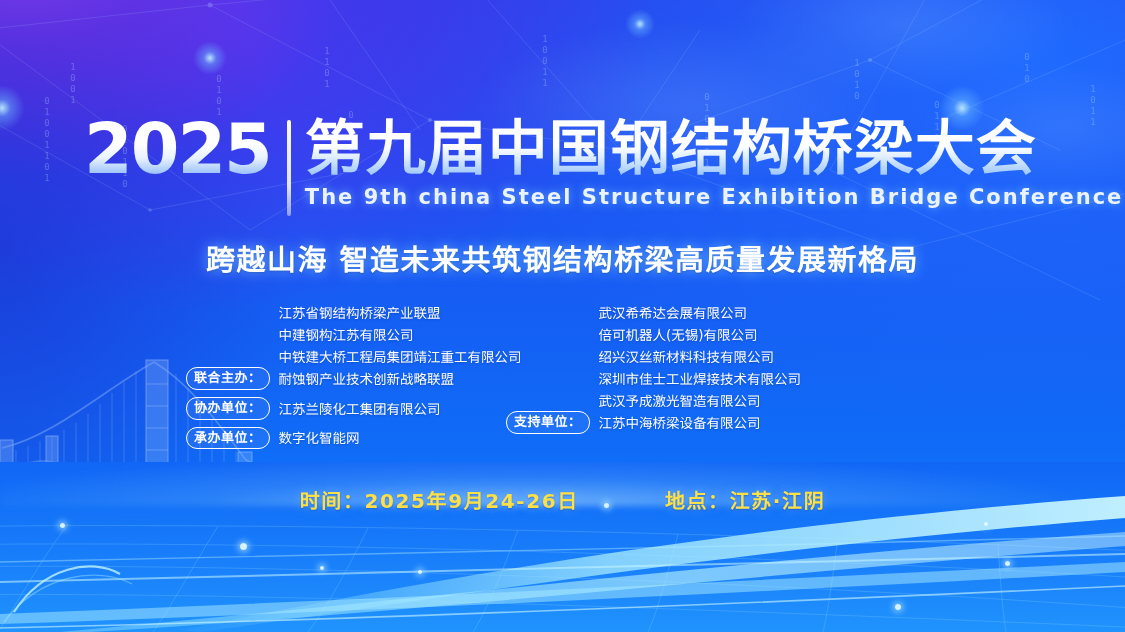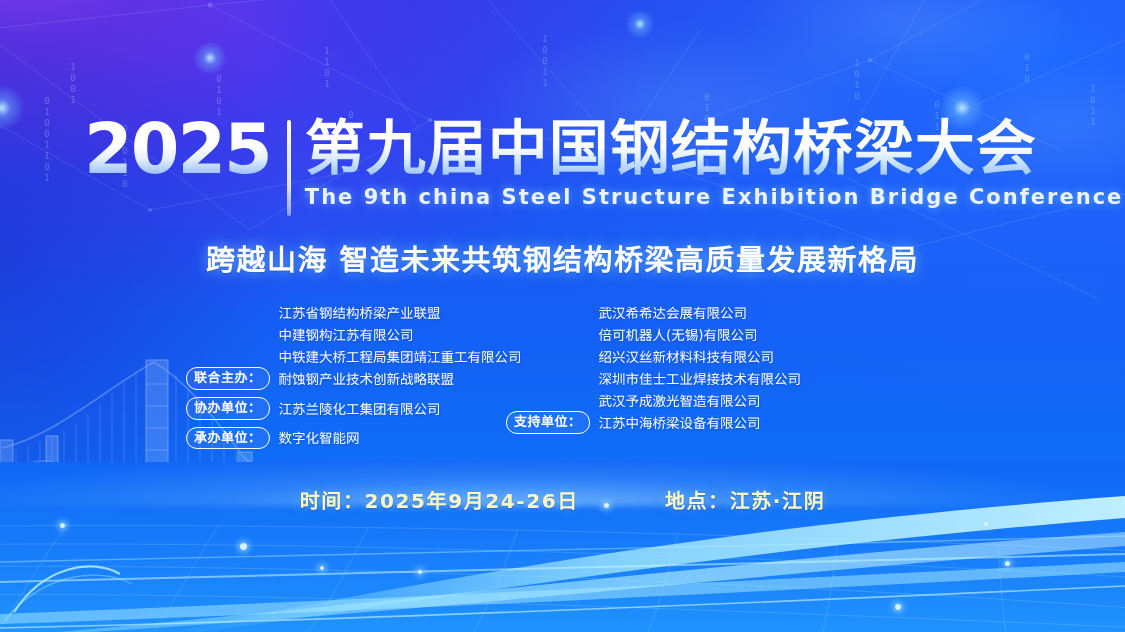--- a/index.html
+++ b/index.html
@@ -234,21 +234,21 @@
     display: flex;
     justify-content: center;
     align-items: center;
     gap: 86px;
   }
   .footer-item {
     font-family: "DejaVu Sans", "Liberation Sans", sans-serif;
     font-size: 20px;
     font-weight: bold;
     letter-spacing: 1.6px;
-    color: #fef9c3;
+    color: #fde047;
     text-shadow: 0 0 10px rgba(110,185,255,0.6), 0 1px 2px rgba(10,40,120,0.4);
     white-space: nowrap;
   }
 </style>
 </head>
 <body>
 
 <div class="banner">
 
   <div class="bg-base"></div>

